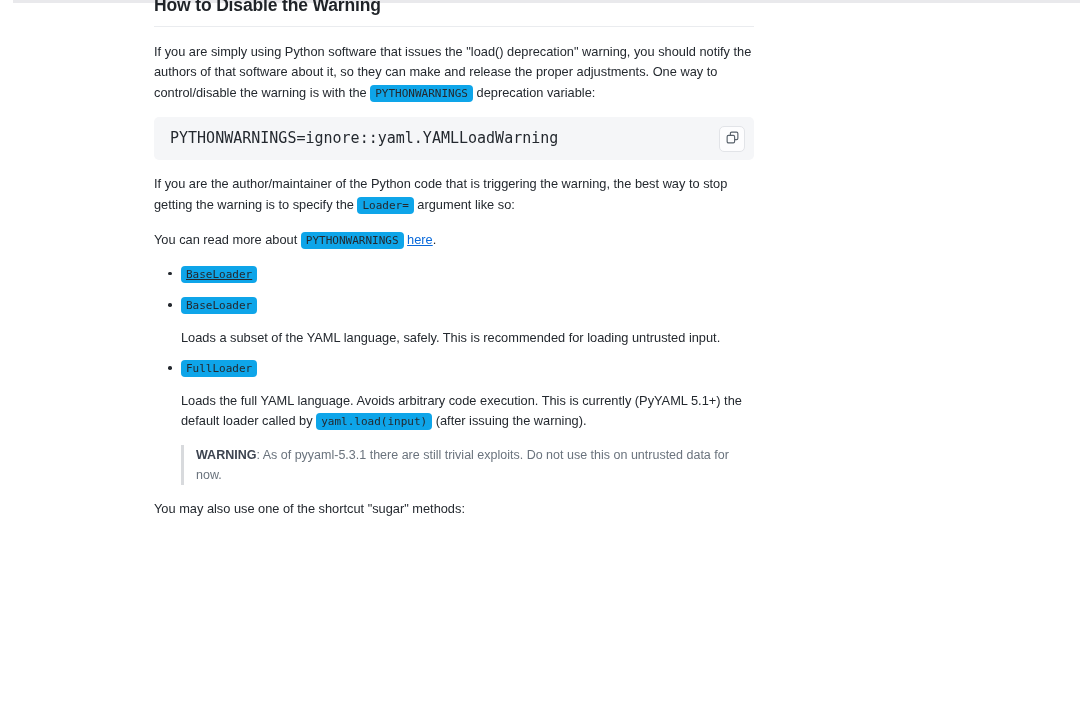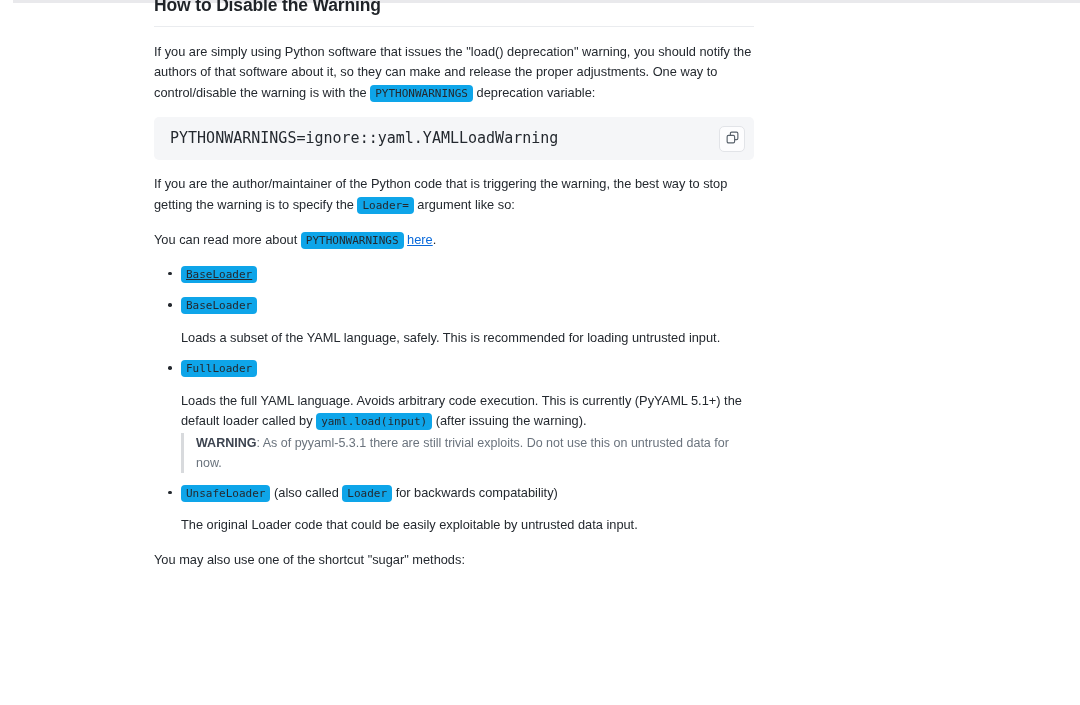--- a/index.html
+++ b/index.html
@@ -120,21 +120,21 @@
     border-radius: 50%;
     background: #24292f;
   }
   .li-desc {
     font-size: 12.8px;
     line-height: 20.5px;
     color: #24292f;
     margin: 11px 0 0 0;
   }
   blockquote.warn {
-    margin: 0 0 0 0;
+    margin: 12px 0 0 0;
     padding: 0 0 0 12px;
     border-left: 3px solid #d8dadd;
     font-size: 12.5px;
     line-height: 20px;
     color: #6a737d;
   }
   blockquote.warn b {
     color: #3d4450;
     font-weight: bold;
   }
@@ -176,22 +176,18 @@
       </li>
       <li>
         <code class="inline">BaseLoader</code>
         <div class="li-desc">Loads a subset of the YAML language, safely. This is recommended for loading untrusted input.</div>
       </li>
       <li>
         <code class="inline">FullLoader</code>
         <div class="li-desc"><span>Loads the full YAML language. Avoids arbitrary code execution. This is currently (PyYAML 5.1+) the default loader called by </span><code class="inline">yaml.load(input)</code><span> (after issuing the warning).</span></div>
         <blockquote class="warn"><b>WARNING</b><span>: As of pyyaml-5.3.1 there are still trivial exploits. Do not use this on untrusted data for now.</span></blockquote>
       </li>
-      <li>
-        <code class="inline">UnsafeLoader</code><span class="plain"> (also called </span><code class="inline">Loader</code><span class="plain"> for backwards compatability)</span>
-        <div class="li-desc">The original Loader code that could be easily exploitable by untrusted data input.</div>
-      </li>
     </ul>
 
     <p class="para">You may also use one of the shortcut "sugar" methods:</p>
 
   </div>
 </div>
 
 </body></html>

